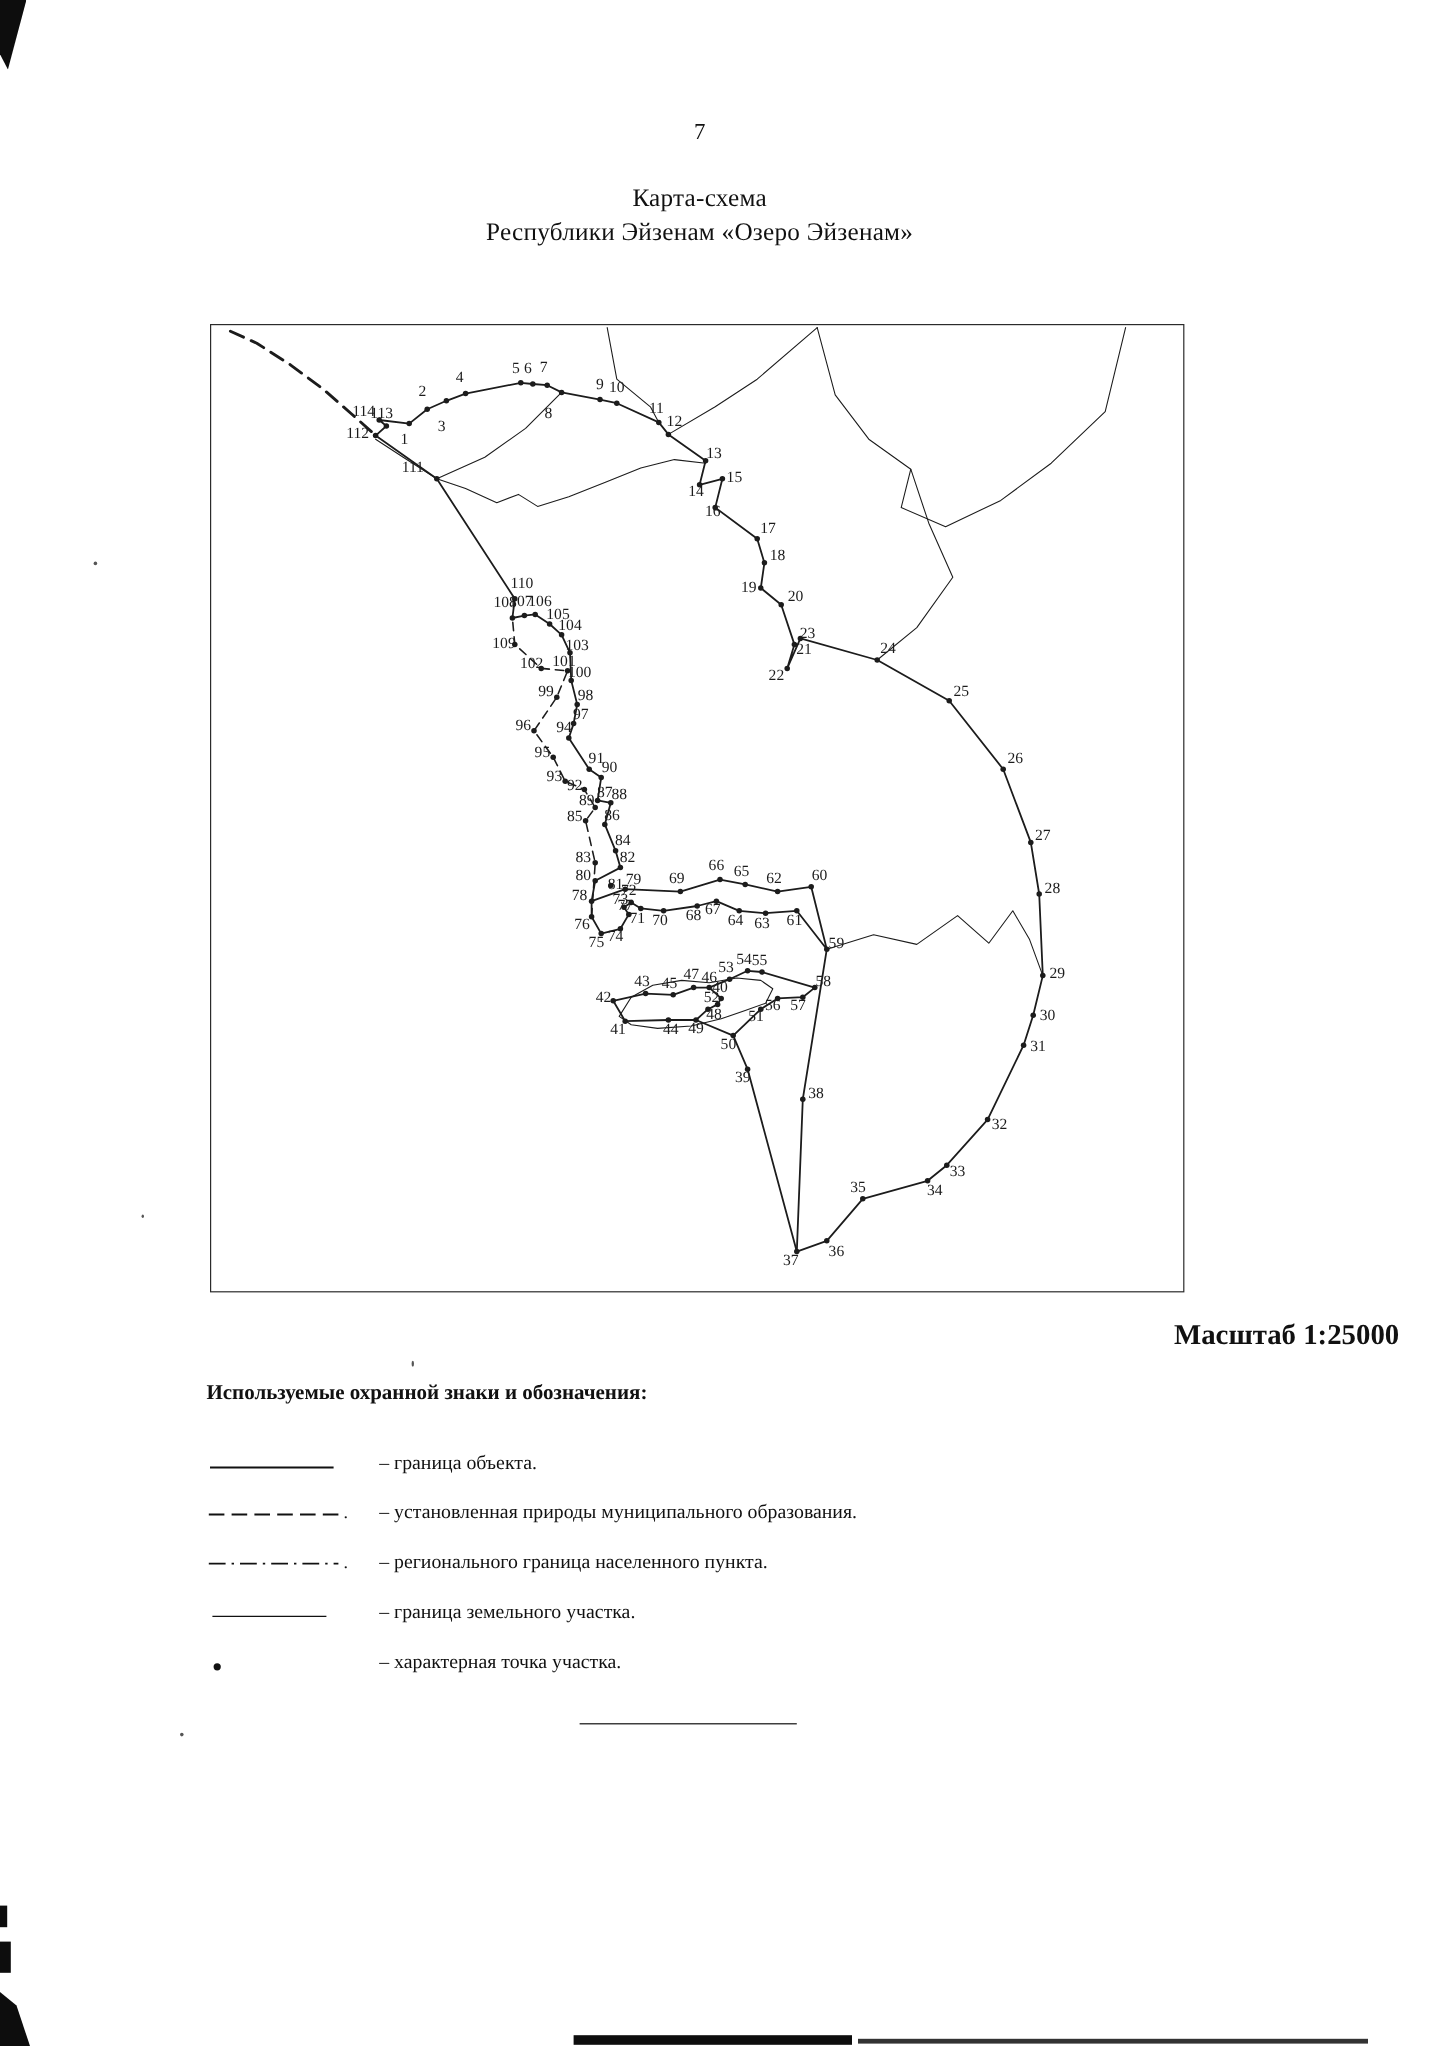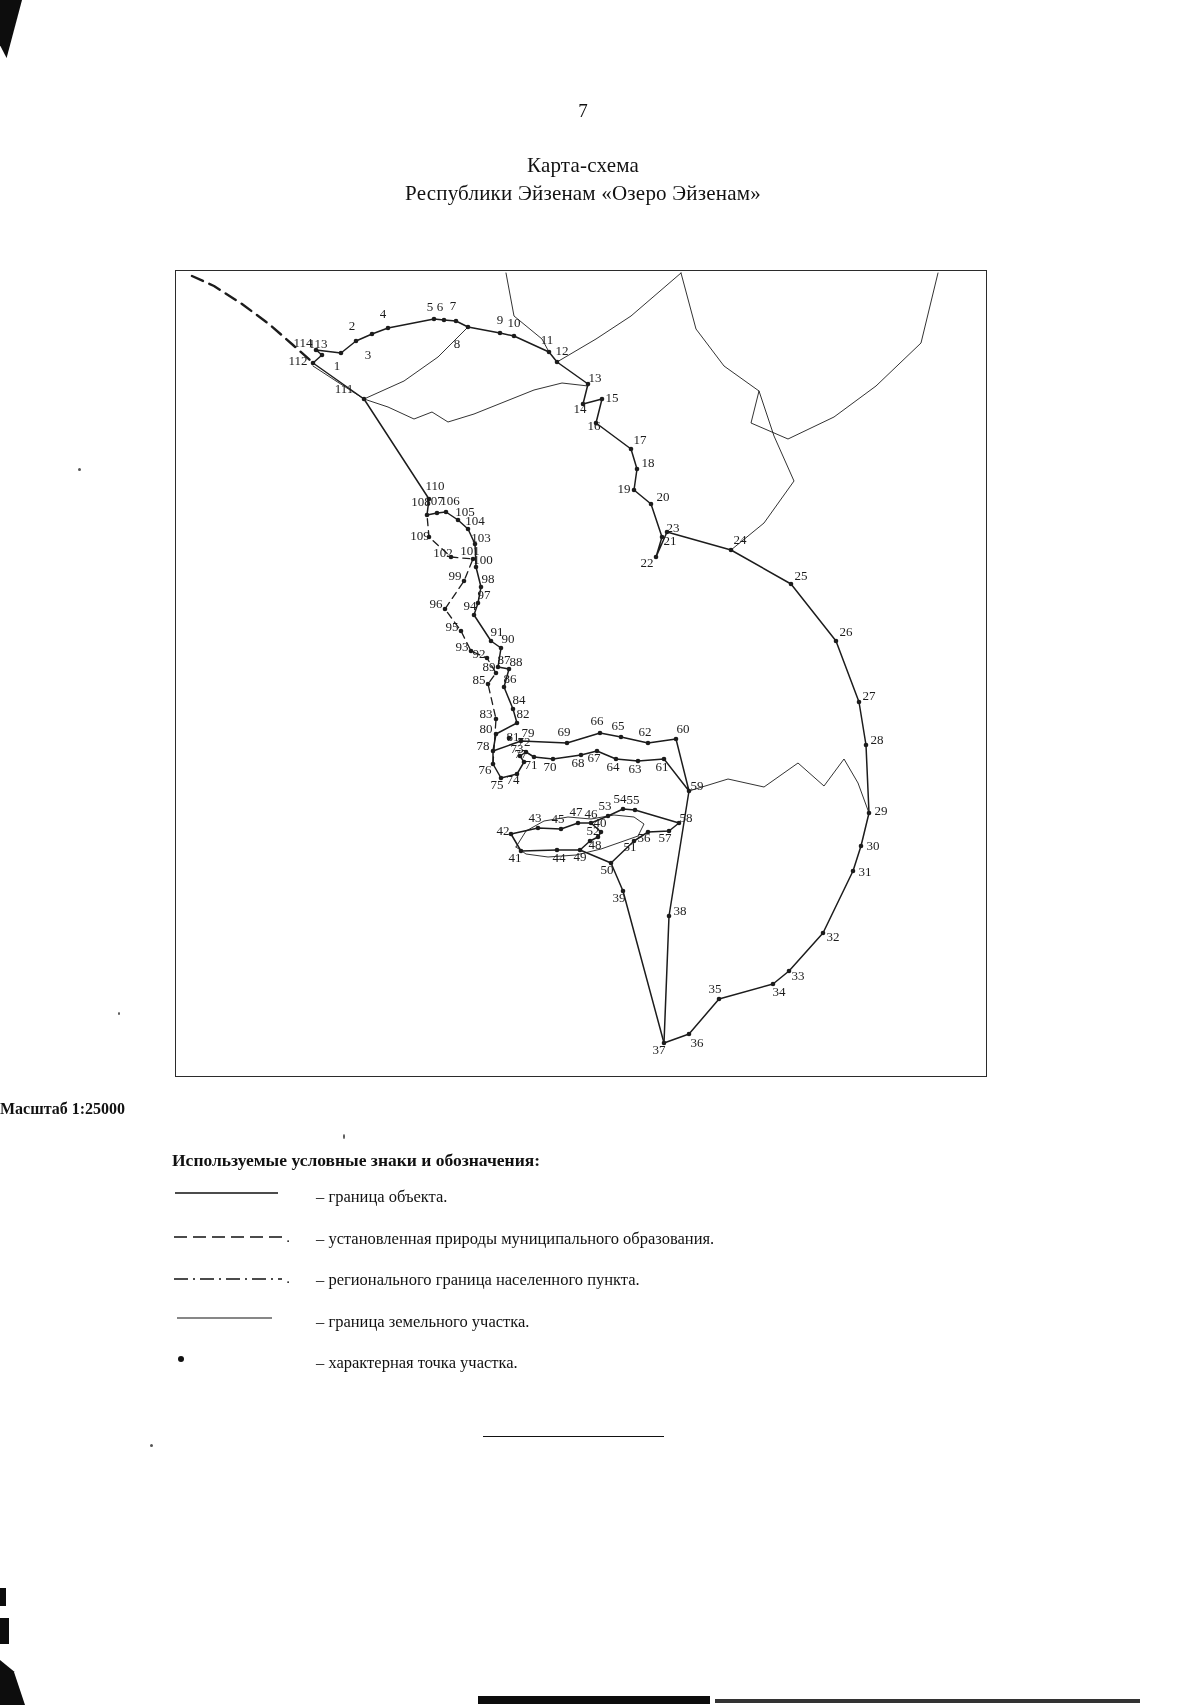--- a/index.html
+++ b/index.html
@@ -7,25 +7,25 @@
     position:relative;width:1200px;height:1705px;margin:0 auto;
     background:#ffffff;overflow:hidden;
     font-family:"Liberation Serif","DejaVu Serif",serif;color:#111;
   }
   .page-num{position:absolute;top:100px;left:0;right:34px;text-align:center;font-size:19px;}
   .title{position:absolute;top:151px;left:0;right:34px;text-align:center;
          font-weight:normal;font-size:21px;line-height:28px;letter-spacing:.2px;}
   .map-figure{position:absolute;left:175px;top:270px;width:810px;height:805px;
               border:1.6px solid #2b2b2b;box-sizing:content-box;background:#fff;}
   .map-figure svg{display:block;}
-  .scale{position:absolute;top:1100px;left:0;right:34px;text-align:left;
-         font-weight:bold;font-size:16px;}
+  .scale{position:absolute;top:1100px;left:0;right:34px;text-align:right;
+         font-weight:bold;font-size:24px;}
   .legend{position:absolute;left:172px;top:1150px;width:780px;}
   .legend-heading{font-weight:bold;font-size:17.5px;margin-bottom:16px;}
-  .legend-row{display:flex;align-items:flex-start;height:41.5px;}
+  .legend-row{display:flex;align-items:flex-end;height:41.5px;}
   .symbol-box{width:118px;margin-right:26px;display:flex;align-items:center;flex:none;}
   .legend-label{font-size:16.5px;}
   .sym-suffix{font-size:15px;margin-left:1px;}
   .bottom-rule{position:absolute;left:483px;top:1436px;width:181px;border-top:1.6px solid #111;}
   .artifact{position:absolute;background:#0d0d0d;}
   .speck{position:absolute;background:#555;border-radius:50%;}
 </style>
 </head>
 <body>
 
@@ -296,21 +296,21 @@
         <circle cx="146" cy="84" r="2.3" fill="#1c1c1c"></circle>
         <text x="142" y="77" text-anchor="middle" font-size="13" font-family="&quot;Liberation Serif&quot;,&quot;DejaVu Serif&quot;,serif" fill="#1c1c1c">113</text>
         <circle cx="140" cy="79" r="2.3" fill="#1c1c1c"></circle>
         <text x="127" y="76" text-anchor="middle" font-size="13" font-family="&quot;Liberation Serif&quot;,&quot;DejaVu Serif&quot;,serif" fill="#1c1c1c">114</text>
       </svg>
   </figure>
 
   <div class="scale">Масштаб 1:25000</div>
 
   <div class="legend">
-    <div class="legend-heading">Используемые условные знаки и обозначения:</div>
+    <div class="legend-heading">Используемые охранной знаки и обозначения:</div>
 
     <div class="legend-row">
       <span class="symbol-box">
         <svg width="118" height="12">
             <line x1="3" y1="6" x2="106" y2="6" stroke="#111" stroke-width="1.7"></line>
           </svg>
       </span>
       <span class="legend-label">– граница объекта.</span>
     </div>
 

